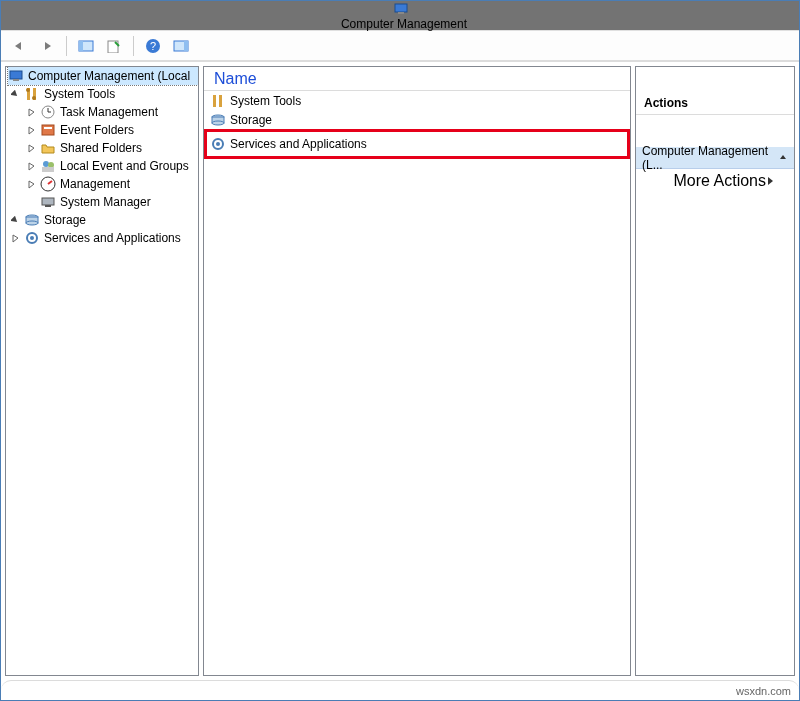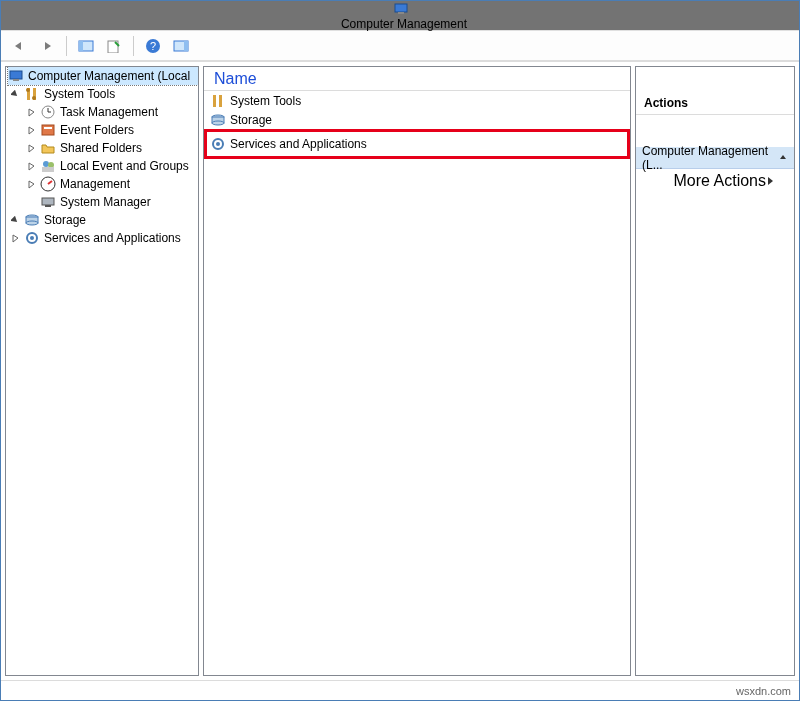--- a/index.html
+++ b/index.html
@@ -82,21 +82,21 @@
   .actions-sub {
     height: 22px; display:flex; align-items:center; padding: 0 6px;
     background: #d4e6f7; border-bottom:1px solid #b8ceea; font-size:12px; justify-content:space-between;margin-top:32px;
   }
   .actions-item {
     height: 24px; display:flex; align-items:center; padding: 0 20px;
     font-size:16px; justify-content:flex-end;
   }
   .statusbar {
     height: 20px; border-top: 1px solid #dcdcdc; display:flex; align-items:center;
-    justify-content:flex-end; padding-right:8px; font-size:11px; color:#666;
+    justify-content:flex-end; padding-right:8px; font-size:11px; color:#666;border-radius:10px;
   } 
   .ico { display:inline-flex; width:16px; height:16px; align-items:center; justify-content:center; }
   
   ::-webkit-scrollbar { width:17px; height:17px; }
   ::-webkit-scrollbar-track { background:#f0f0f0; }
   ::-webkit-scrollbar-thumb { background:#cdcdcd; border:1px solid #a0a0a0; }
 </style>
 </head>
 <body>
 

